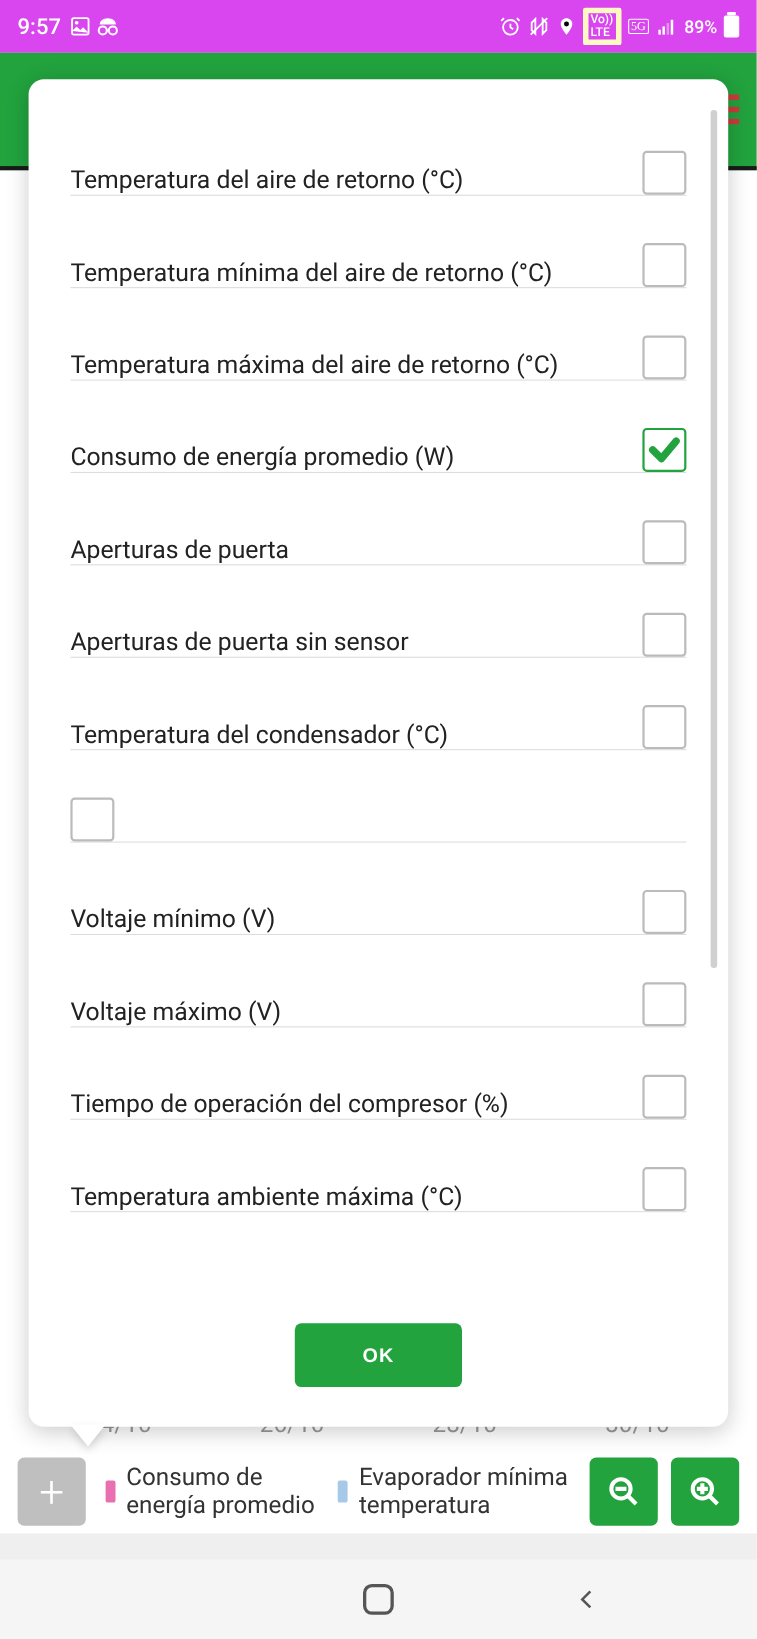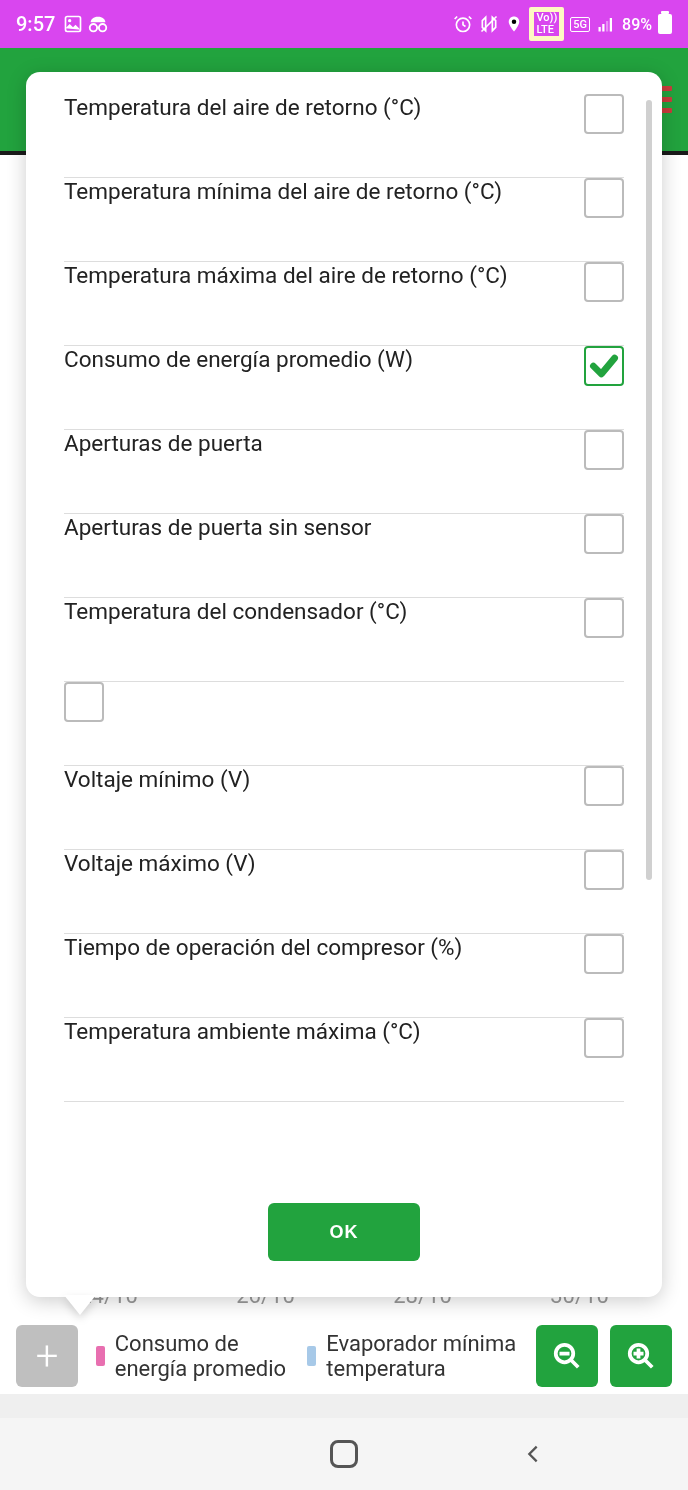--- a/index.html
+++ b/index.html
@@ -23,21 +23,21 @@
   
   .bg-area { position: absolute; top: 155px; left: 0; right: 0; bottom: 0; background: #fff; }
   
   
   .modal { position: absolute; top: 72px; left: 26px; right: 26px; height: 1225px; background: #fff; border-radius: 14px; box-shadow: 0 4px 20px rgba(0,0,0,0.2); display: flex; flex-direction: column; }
   .modal-tail { position: absolute; bottom: -18px; left: 38px; width: 0; height: 0; border-left: 16px solid transparent; border-right: 16px solid transparent; border-top: 20px solid #fff; filter: drop-shadow(0 4px 4px rgba(0,0,0,0.15)); }
   
   .modal-list { flex: 1; overflow-y: auto; padding: 22px 38px 0 38px; position: relative; }
   .modal-scrollbar { position: absolute; right: 10px; top: 28px; width: 6px; height: 780px; background: #d0d0d0; border-radius: 3px; }
   
-  .option-row { display: flex; align-items: flex-start; justify-content: space-between; height: 84px; border-bottom: 1px solid #ddd; }
+  .option-row { display: flex; align-items: flex-end; justify-content: space-between; height: 84px; border-bottom: 1px solid #ddd; }
   .option-label { font-size: 22.5px; color: #222; flex: 1; padding-right: 12px; }
   .checkbox { width: 40px; height: 40px; border: 2px solid #bbb; border-radius: 4px; display: flex; align-items: center; justify-content: center; flex-shrink: 0; }
   .checkbox.checked { border-color: #22a33e; }
   .checkbox.checked svg { display: block; }
   .checkbox svg { display: none; width: 32px; height: 32px; }
   
   .modal-footer { padding: 30px 0 36px 0; display: flex; justify-content: center; }
   .ok-button { background: #22a33e; color: #fff; font-size: 18px; font-weight: 700; border: none; border-radius: 6px; width: 152px; height: 58px; letter-spacing: 1px; }
   
   
@@ -88,21 +88,21 @@
       </svg>
     <svg width="20" height="20" viewBox="0 0 24 24" fill="#fff">
         <path d="M8 4v16l-4-4V8l4-4zM16 4v16l4-4V8l-4-4z" fill="none" stroke="#fff" stroke-width="2"></path>
         <path d="M3 21L21 3" stroke="#fff" stroke-width="2"></path>
       </svg>
     <svg width="18" height="20" viewBox="0 0 24 24" fill="#fff">
         <path d="M12 2C8 2 5 5 5 9c0 5 7 13 7 13s7-8 7-13c0-4-3-7-7-7z"></path>
         <circle cx="12" cy="9" r="3" fill="#000"></circle>
       </svg>
     <span style="font-size:11px;border:5px solid #fef9c3;padding:0 2px;border-radius:2px;line-height:1.1;">Vo))<br>LTE</span>
-    <span style="font-size:11px;border:1px solid #fff;padding:0 2px;border-radius:2px;">5G</span>
+    <span style="font-size:11px;border:1px solid #fff;padding:0 2px;border-radius:2px;font-family:Liberation Serif, serif;">5G</span>
     <svg width="20" height="18" viewBox="0 0 24 24" fill="#fff">
         <rect x="2" y="16" width="3" height="6"></rect>
         <rect x="7" y="12" width="3" height="10"></rect>
         <rect x="12" y="8" width="3" height="14" opacity="0.4"></rect>
         <rect x="17" y="4" width="3" height="18"></rect>
       </svg>
     <span class="battery-text">89%</span>
     <span class="battery-icon"></span>
   </div>
 </div>

